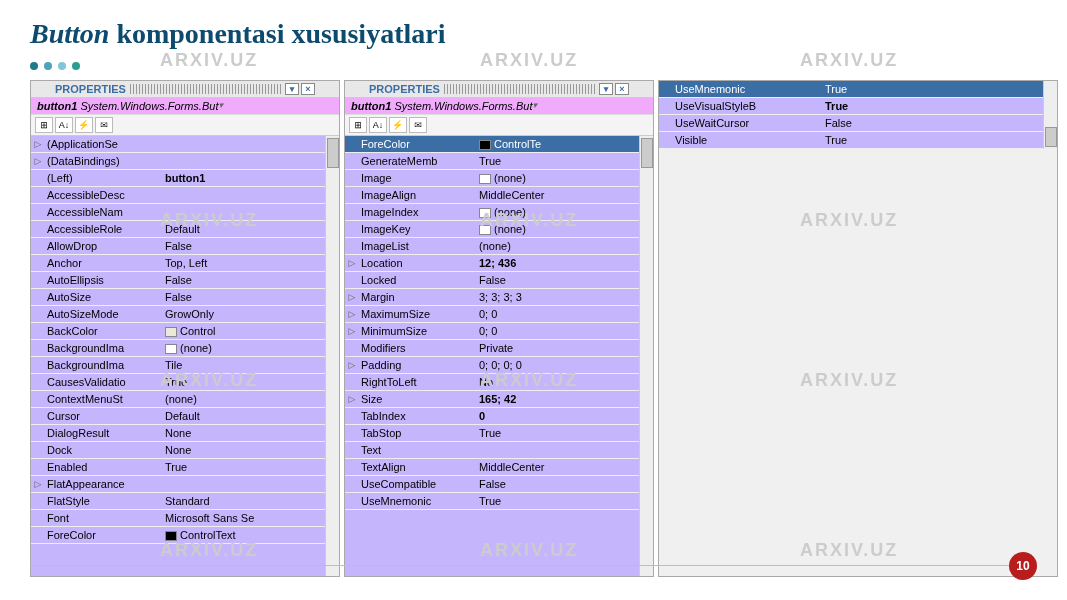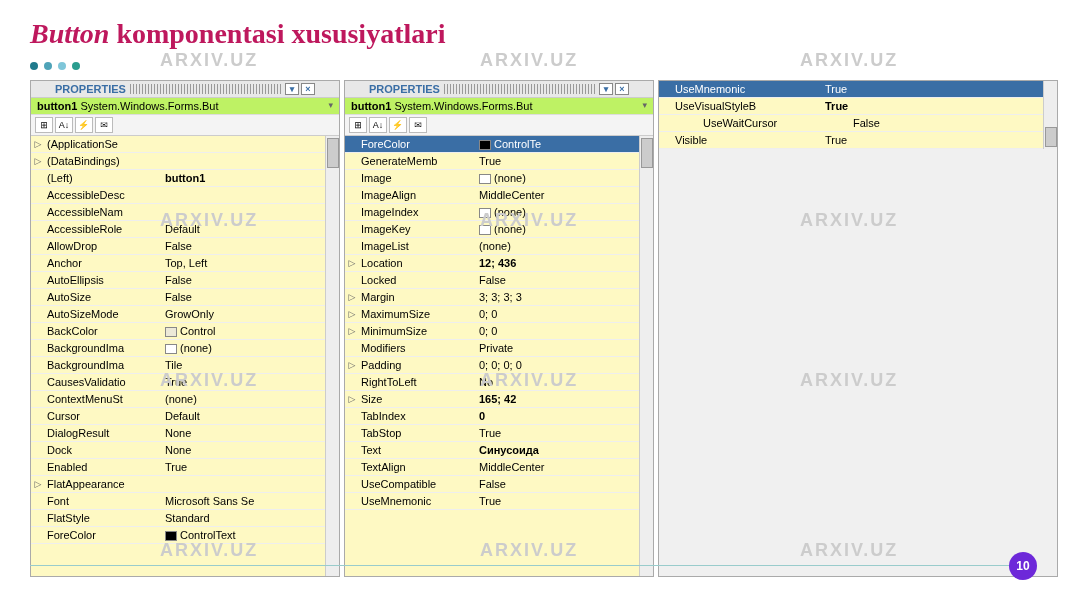--- a/index.html
+++ b/index.html
@@ -10,21 +10,21 @@
     font-family: "Segoe UI", Tahoma, sans-serif;
     position: relative;
     overflow: hidden;
   }
   .title {
     position: absolute;
     top: 18px;
     left: 30px;
     font-size: 28px;
     font-weight: bold;
-    color: #be185d;
+    color: #0c4a6e;
     font-family: Georgia, serif;
   }
   .title .em { font-style: italic; }
   .dots {
     position: absolute;
     top: 62px;
     left: 30px;
     display: flex;
     gap: 6px;
   }
@@ -69,45 +69,45 @@
   .panel-header .ctrl span {
     width: 14px; height: 12px;
     border: 1px solid #888;
     background: #fff;
     font-size: 9px;
     text-align: center;
     line-height: 10px;
   }
   .obj-line {
     padding: 2px 6px;
-    background: #bef264;
+    background: #f0abfc;
     border-bottom: 1px solid #ddd;
     display:flex;
-    justify-content: space-between;
+    font-style: italic;
   }
   .obj-line b { font-weight: bold; }
   .obj-line .caret { font-size: 9px; color:#666; }
   .toolbar {
     padding: 2px 4px;
     background: #f4f4f4;
     border-bottom: 1px solid #ccc;
     display: flex;
     gap: 2px;
   }
   .toolbar .btn {
     width: 18px; height: 16px;
     border: 1px solid #bbb;
     background: #fff;
     font-size: 9px;
     text-align: center;
     line-height: 14px;
   }
   .grid-wrap {
     position: relative;
-    background: #fef9c3;
+    background: #c4b5fd;
     height: 440px;
     overflow: hidden;
   }
   .panel.small .grid-wrap { height: auto; }
   .grid {
     width: calc(100% - 14px);
   }
   .row {
     display: flex;
     border-bottom: 1px solid #eee;
@@ -159,21 +159,21 @@
     width: 12px;
     background: #ccc;
     border: 1px solid #999;
   }
   .page-badge {
     position: absolute;
     right: 30px;
     bottom: 20px;
     width: 28px; height: 28px;
     border-radius: 50%;
-    background: #6d28d9;
+    background: #b91c1c;
     color: #fff;
     text-align: center;
     line-height: 28px;
     font-size: 12px;
     font-weight: bold;
   }
   .hr {
     position: absolute;
     left: 30px;
     bottom: 34px;
@@ -327,27 +327,27 @@
             <div class="key">Enabled</div>
             <div class="val"><span>True</span></div>
           </div>
           <div class="row">
             <div class="exp">▷</div>
             <div class="key">FlatAppearance</div>
             <div class="val"><span></span></div>
           </div>
           <div class="row">
             <div class="exp"></div>
+            <div class="key">FlatStyle</div>
+            <div class="val"><span>Standard</span></div>
+          </div>
+          <div class="row">
+            <div class="exp"></div>
             <div class="key">Font</div>
             <div class="val"><span>Microsoft Sans Se</span></div>
-          </div>
-          <div class="row">
-            <div class="exp"></div>
-            <div class="key">FlatStyle</div>
-            <div class="val"><span>Standard</span></div>
           </div>
           <div class="row">
             <div class="exp"></div>
             <div class="key">ForeColor</div>
             <div class="val"><span class="swatch "></span><span>ControlText</span></div>
           </div>
         </div>
       <div class="scrollbar">
         <div class="thumb" style="top:2px;height:30px;"></div>
       </div>
@@ -461,21 +461,20 @@
             <div class="val"><span class="bold">0</span></div>
           </div>
           <div class="row">
             <div class="exp"></div>
             <div class="key">TabStop</div>
             <div class="val"><span>True</span></div>
           </div>
           <div class="row">
             <div class="exp"></div>
             <div class="key">Text</div>
-            <div class="val"><span class="bold">Синусоида</span></div>
           </div>
           <div class="row">
             <div class="exp"></div>
             <div class="key">TextAlign</div>
             <div class="val"><span>MiddleCenter</span></div>
           </div>
           <div class="row">
             <div class="exp"></div>
             <div class="key">UseCompatible</div>
             <div class="val"><span>False</span></div>
@@ -500,21 +499,21 @@
             <div class="key" style="width: 150px;">UseMnemonic</div>
             <div class="val"><span>True</span></div>
           </div>
           <div class="row">
             <div class="exp"></div>
             <div class="key" style="width: 150px;">UseVisualStyleB</div>
             <div class="val"><span class="bold">True</span></div>
           </div>
           <div class="row">
             <div class="exp"></div>
-            <div class="key" style="width: 150px; margin-left: 28px;">UseWaitCursor</div>
+            <div class="key" style="width: 150px;">UseWaitCursor</div>
             <div class="val"><span>False</span></div>
           </div>
           <div class="row">
             <div class="exp"></div>
             <div class="key" style="width: 150px;">Visible</div>
             <div class="val"><span>True</span></div>
           </div>
         </div>
       <div class="scrollbar">
         <div class="thumb" style="bottom:2px;height:20px;"></div>

